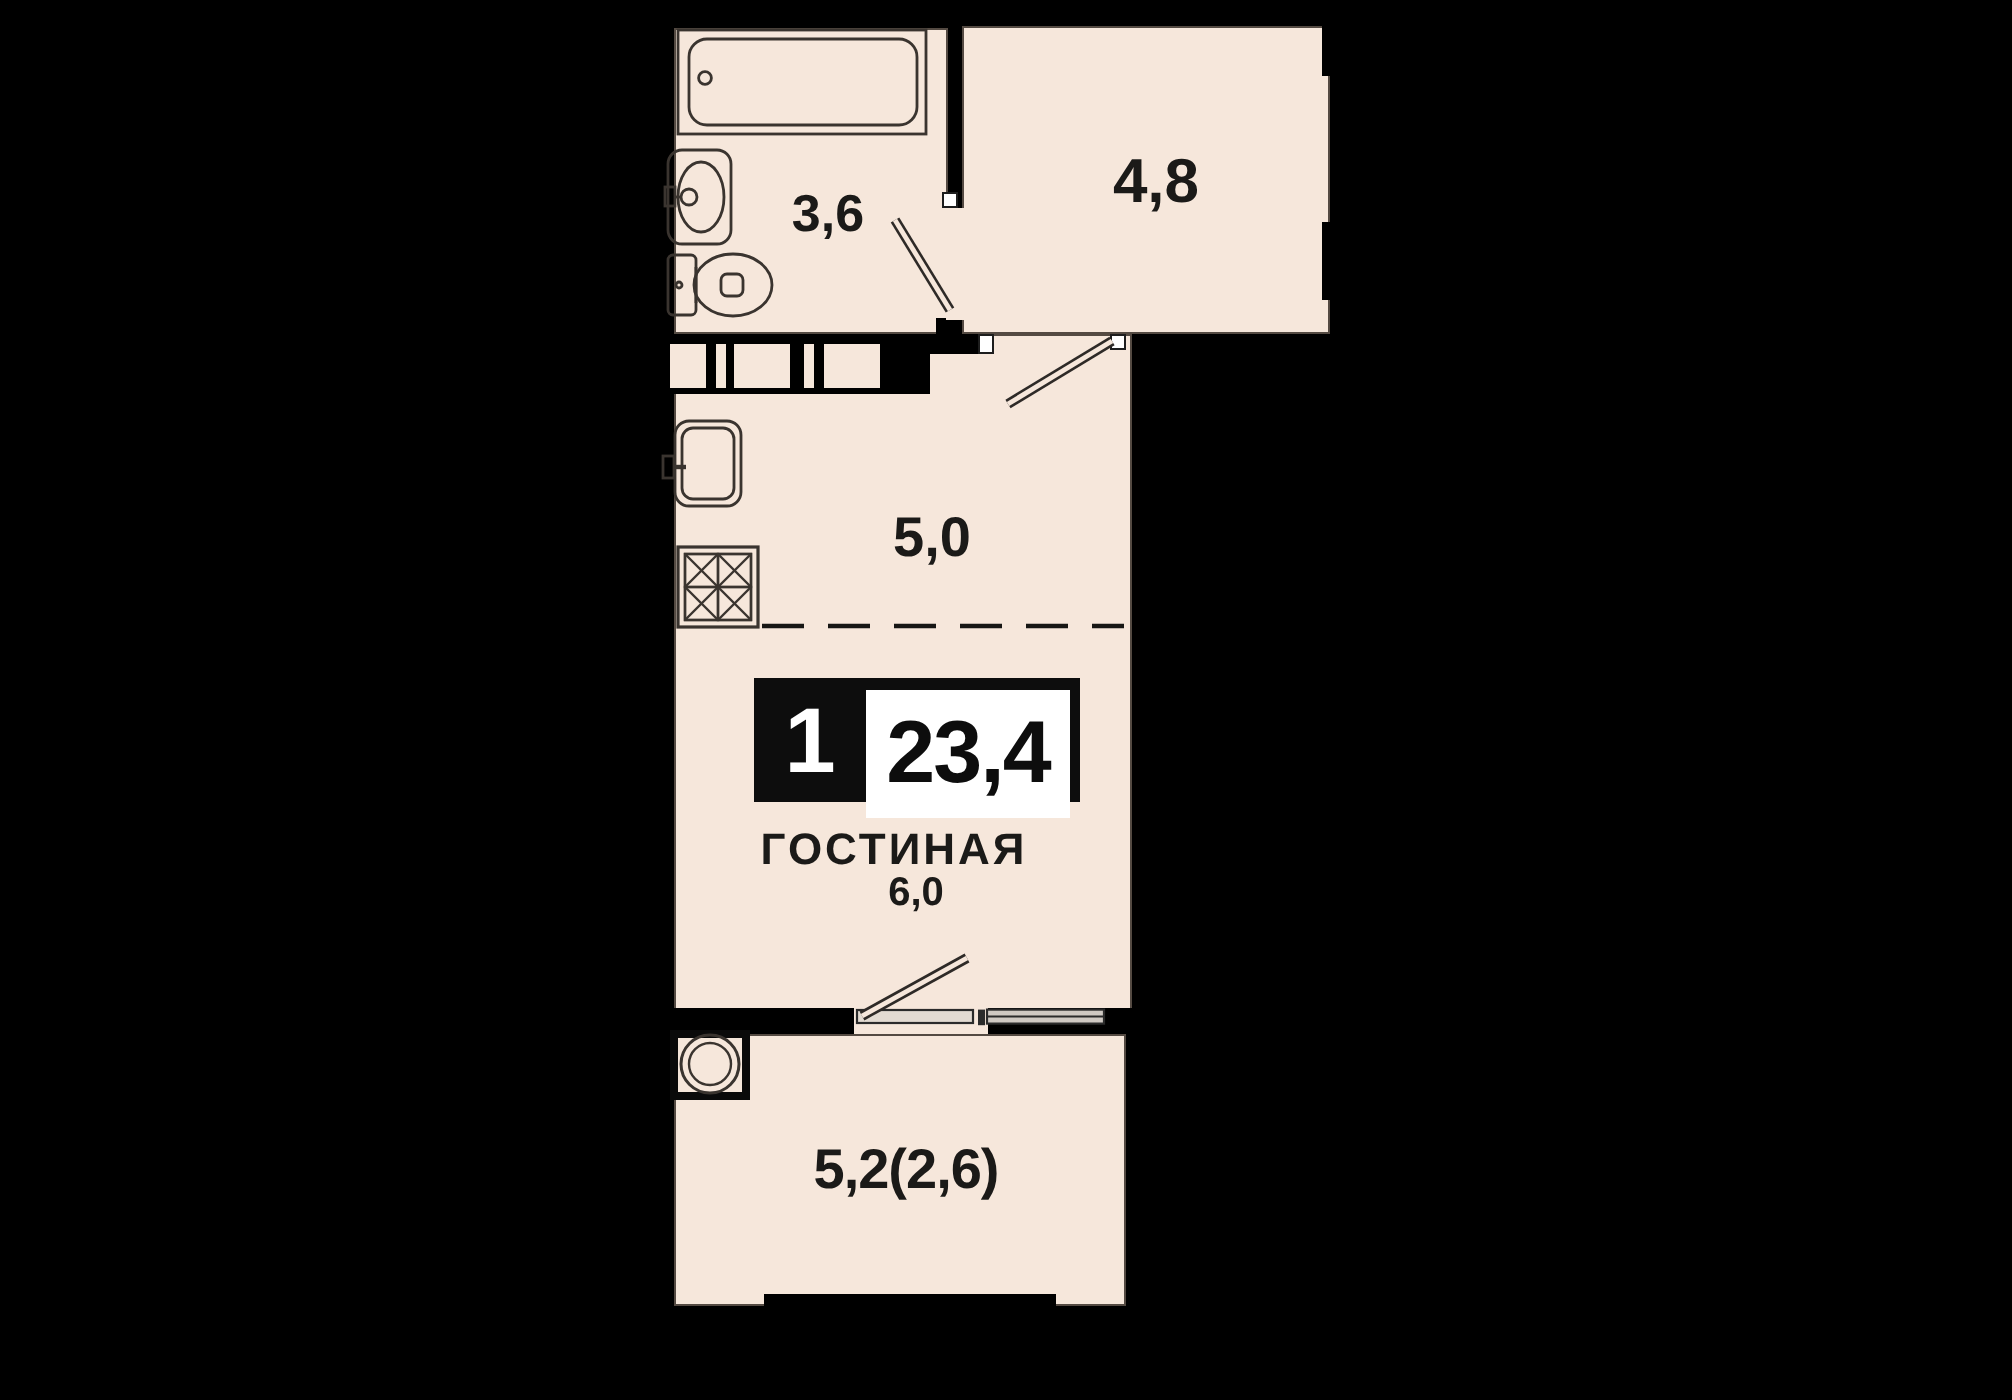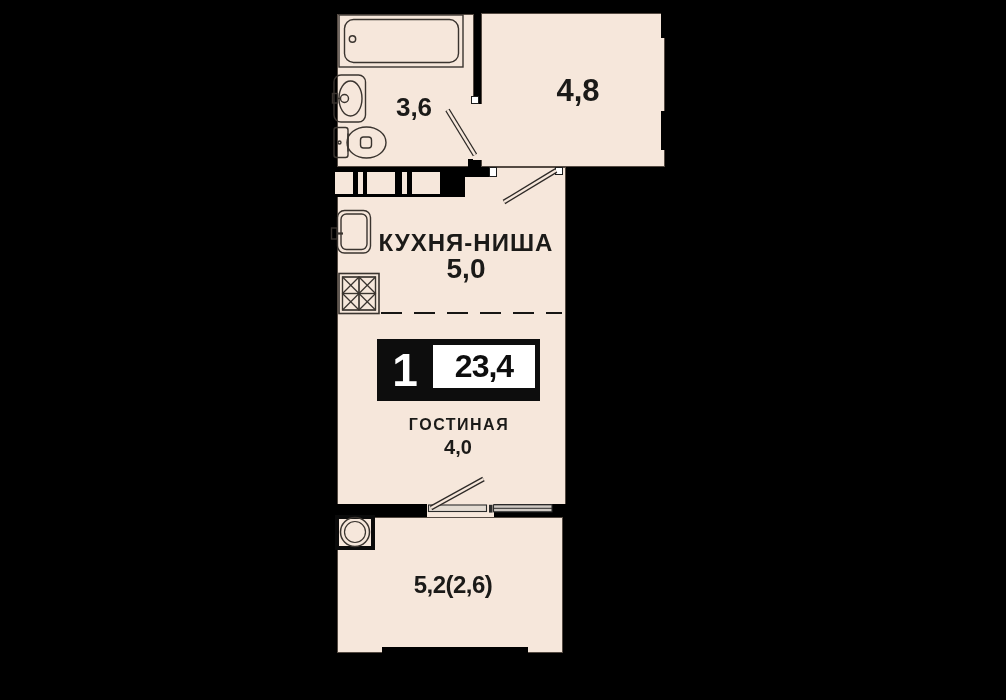--- a/index.html
+++ b/index.html
@@ -41,30 +41,30 @@
   #cap1{left:471px;top:96px;width:8px;height:8px;}
   #cap2{left:489px;top:167px;width:8px;height:10px;}
   #cap3{left:555px;top:167px;width:8px;height:8px;}
 
   
   .lbl{position:absolute;transform:translate(-50%,-50%);font-weight:bold;color:#1b1a18;white-space:nowrap;}
   #lbl-bath{left:414px;top:107px;font-size:26px;}
   #lbl-hall{left:578px;top:91px;font-size:31px;}
   #lbl-kitchen-name{left:466px;top:243px;font-size:24px;letter-spacing:1px;}
   #lbl-kitchen-area{left:466px;top:269px;font-size:28px;}
-  #lbl-living-name{left:459px;top:425px;font-size:16px;letter-spacing:1.5px;}
+  #lbl-living-name{left:447px;top:425px;font-size:22px;letter-spacing:1.5px;}
   #lbl-living-area{left:458px;top:447px;font-size:20px;}
-  #lbl-balc{left:453px;top:585px;font-size:24px;letter-spacing:-0.5px;}
+  #lbl-balc{left:453px;top:585px;font-size:28px;letter-spacing:-0.5px;}
 
   
   #badge{position:absolute;left:377px;top:339px;width:163px;height:62px;background:#0d0d0d;}
   #badge-count{position:absolute;left:0;top:0;width:56px;height:62px;color:#fff;
                font-size:46px;font-weight:bold;display:flex;align-items:center;justify-content:center;}
-  #badge-area{position:absolute;left:56px;top:6px;width:102px;height:43px;background:#fff;color:#0d0d0d;
-              font-size:32px;font-weight:bold;letter-spacing:-1px;
+  #badge-area{position:absolute;left:56px;top:6px;width:102px;height:64px;background:#fff;color:#0d0d0d;
+              font-size:44px;font-weight:bold;letter-spacing:-1px;
               display:flex;align-items:center;justify-content:center;}
 </style>
 </head>
 <body>
 
 <div id="stage">
 
   <div class="floor" id="f-bath"></div>
   <div class="floor" id="f-hall"></div>
   <div class="floor" id="f-main"></div>
@@ -155,24 +155,23 @@
       <line x1="447.5" y1="110" x2="475" y2="155" stroke="#f6e7db" stroke-width="2.4"></line>
     </g>
     <g>
       <line x1="504" y1="202" x2="556" y2="170.5" stroke="#2e2a27" stroke-width="5"></line>
       <line x1="504" y1="202" x2="556" y2="170.5" stroke="#f6e7db" stroke-width="2.4"></line>
     </g>
   </svg>
 
   <div class="lbl" id="lbl-bath">3,6</div>
   <div class="lbl" id="lbl-hall">4,8</div>
-  <div class="lbl" id="lbl-kitchen-name">КУХНЯ-НИША</div>
   <div class="lbl" id="lbl-kitchen-area">5,0</div>
   <div class="lbl" id="lbl-living-name">ГОСТИНАЯ</div>
-  <div class="lbl" id="lbl-living-area">4,0</div>
+  <div class="lbl" id="lbl-living-area">6,0</div>
   <div class="lbl" id="lbl-balc">5,2(2,6)</div>
 
   <div id="badge">
     <div id="badge-count">1</div>
     <div id="badge-area">23,4</div>
   </div>
 
 </div>
 
 </body></html>

